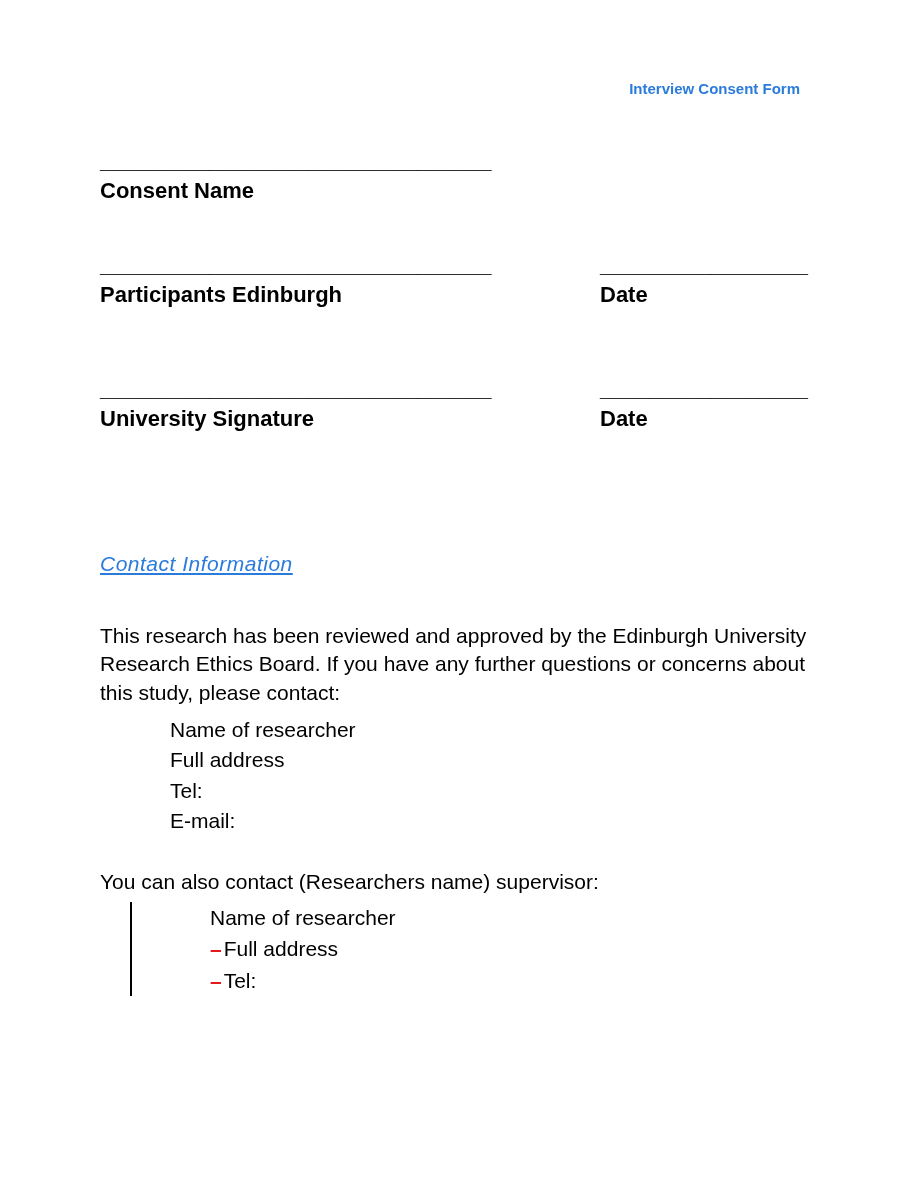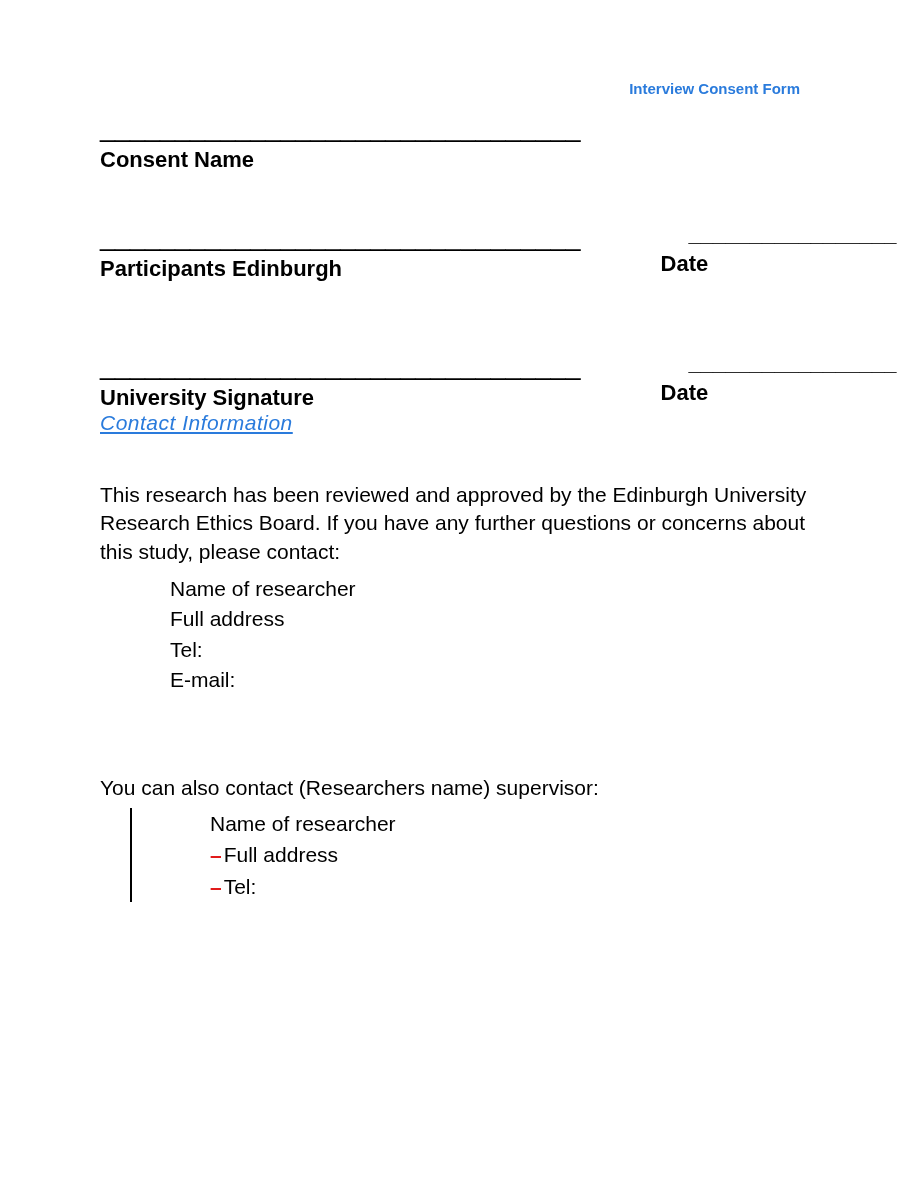--- a/index.html
+++ b/index.html
@@ -4,81 +4,81 @@
 <style>
   html,body{margin:0;padding:0;background:#fff;}
   body{
     width:900px;height:1200px;
     font-family:"Segoe UI","Helvetica Neue",Arial,sans-serif;
     color:#000;
     position:relative;
   }
   .page{
     box-sizing:border-box;
-    padding:24px 80px 60px 100px;
+    padding:60px 80px 60px 100px;
   }
   .header-link{
     position:absolute;
     top:80px; right:100px;
     color:#2a7bdc;
     font-weight:700;
     font-size:15px;
   }
   .sig-block{
     margin-top:80px;
   }
   .sig-row{
     display:flex;
     gap:80px;
     margin-top:50px;
   }
   .sig-row:first-child{margin-top:90px;}
   .sig-col-left{flex:0 0 420px;}
   .sig-col-right{flex:0 0 220px;}
   .sig-line{
-    font-weight:400;
-    font-size:27px;
+    font-weight:700;
+    font-size:22px;
     letter-spacing:0;
     line-height:1;
     white-space:nowrap;
   }
   .sig-line-short{
     font-weight:900;
     font-size:22px;
     line-height:1;
     white-space:nowrap;
-    margin-left:28px;
   }
   .sig-label{
     font-weight:700;
     font-size:22px;
     margin-top:6px;
     font-stretch:condensed;
   }
   .section-title{
+    margin-top:120px;
     color:#2a7bdc;
     font-style:italic;
     font-weight:500;
     font-size:21px;
     text-decoration:underline;
     letter-spacing:.5px;
   }
   .body-text{
     margin-top:46px;
     font-size:21px;
     line-height:1.35;
   }
   .contact-list{
     margin-top:8px;
     padding-left:70px;
     font-size:21px;
     line-height:1.45;
   }
   .body-text-2{
-    margin-top:80px;
+    margin-top:33px;
     font-size:21px;
   }
   .revbar-wrap{
     display:flex;
     margin-top:8px;
   }
   .revbar{
     width:2px;
     background:#000;
     margin-left:30px;

